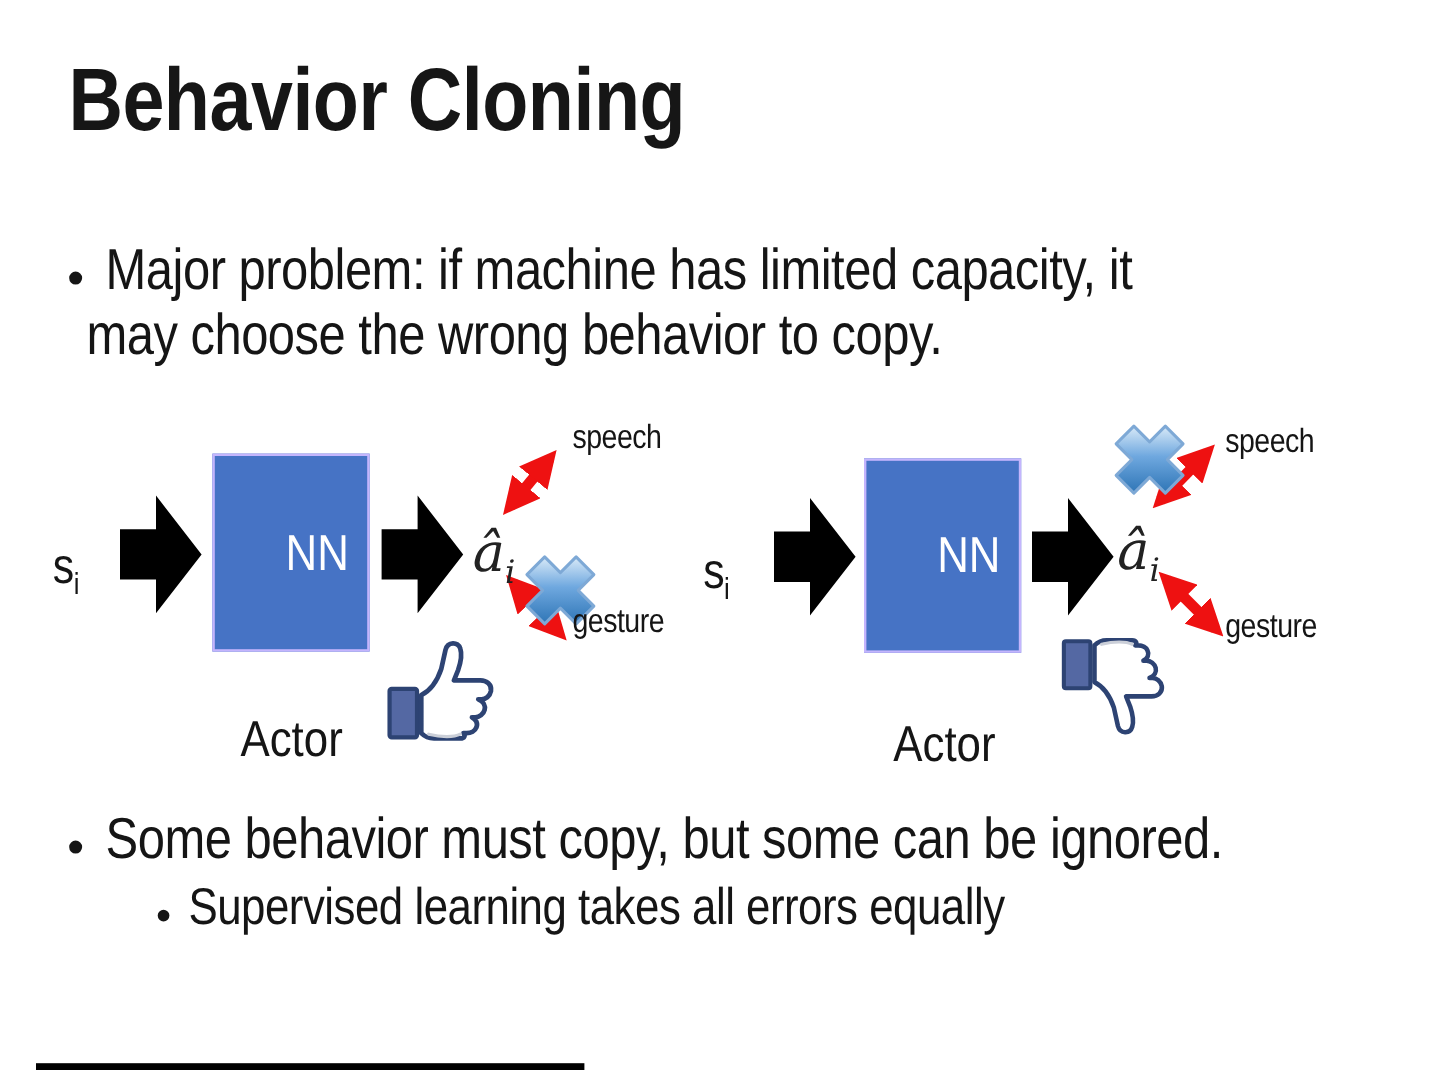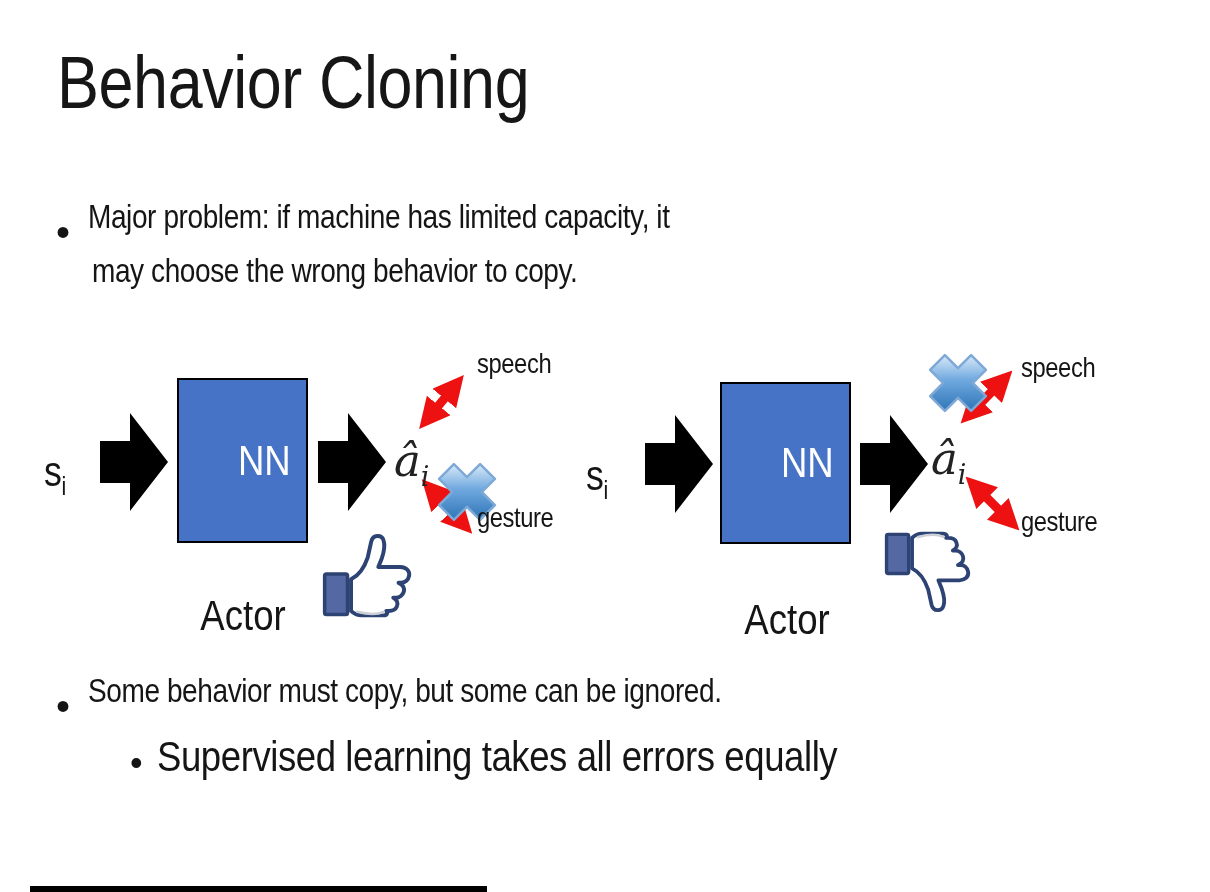--- a/index.html
+++ b/index.html
@@ -5,27 +5,27 @@
   html,body{margin:0;padding:0;}
   body{
     width:1210px;height:892px;position:relative;overflow:hidden;
     background:#ffffff;color:#151515;
     font-family:"Liberation Sans", sans-serif;
   }
   .abs{position:absolute;}
   
   .cx{display:inline-block;transform:scaleX(.85);transform-origin:0 50%;white-space:nowrap;letter-spacing:-.5px;}
   .cxc{display:inline-block;transform:scaleX(.87);transform-origin:50% 50%;white-space:nowrap;}
-  .title{top:40px;left:57px;font-size:74px;font-weight:400;color:#161616;}
-  .body-line{font-size:33px;}
+  .title{top:40px;left:57px;font-size:74px;font-weight:700;color:#161616;}
+  .body-line{font-size:48px;}
   .bullet-dot{font-size:40px;}
   sub{font-size:60%;line-height:0;}
   .strip{left:0;top:340px;width:1210px;height:300px;}
   .nnbox{
-    background:#4673C5;border:2px solid #000000;box-sizing:border-box;
+    background:#4673C5;border:2px solid #c4b5fd;box-sizing:border-box;
     display:flex;align-items:center;justify-content:center;
     color:#ffffff;font-size:42px;padding-left:44px;
   }
   .svglayer{left:0;top:0;width:1210px;height:300px;}
   .mathit{font-family:"DejaVu Serif", serif;font-style:italic;font-size:45px;color:#222;margin-top:12px;}
   .silabel{font-size:42px;}
   .smlabel{font-size:28px;}
   .actor{font-size:42px;width:110px;text-align:center;margin-top:40px;}
   .bottombar{left:30px;top:886px;width:457px;height:6px;background:#000;}
 </style>
@@ -33,21 +33,21 @@
 <body>
 
 <div class="abs title">
   <span class="cx">Behavior Cloning</span>
 </div>
 
 <div class="abs bullet-dot" style="left:56px;top:210px;">•</div>
 <div class="abs body-line" style="left:88px;top:198px;">
   <span class="cx">Major problem: if machine has limited capacity, it</span>
 </div>
-<div class="abs body-line" style="left:92px;top:252px;">
+<div class="abs body-line" style="left:72px;top:252px;">
   <span class="cx">may choose the wrong behavior to copy.</span>
 </div>
 
 <div class="abs strip">
 
   <svg class="abs svglayer" viewBox="0 0 1210 300">
     <defs>
       <marker id="ah" viewBox="0 0 10 10" refX="7" refY="5" markerWidth="3.4" markerHeight="3.4" orient="auto-start-reverse">
         <path d="M0,0 L10,5 L0,10 Z" fill="#EE1111"></path>
       </marker>

